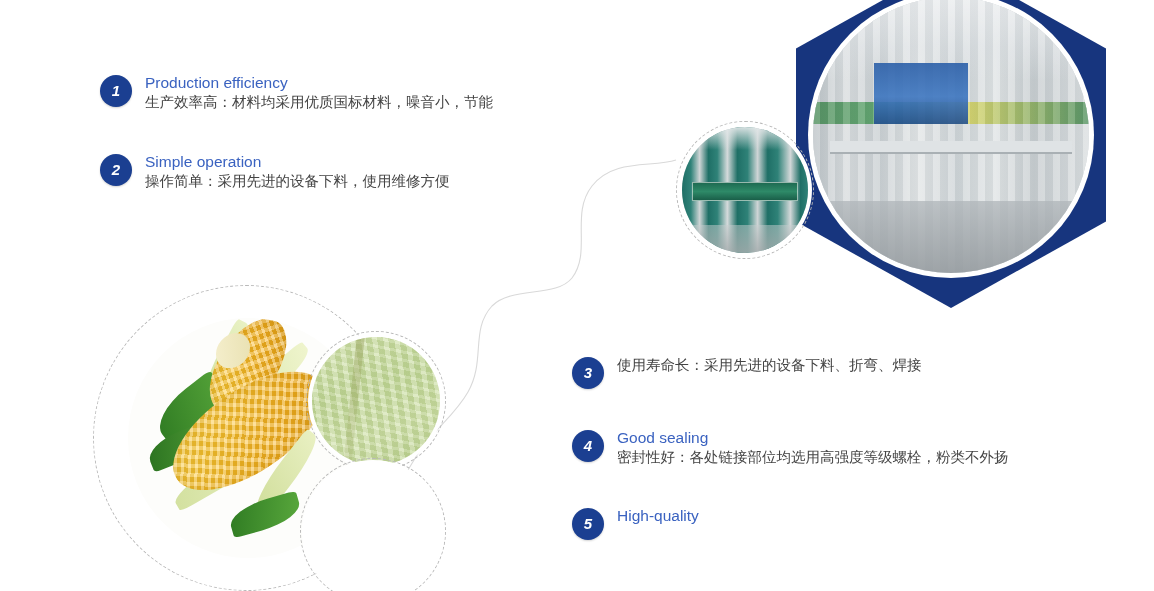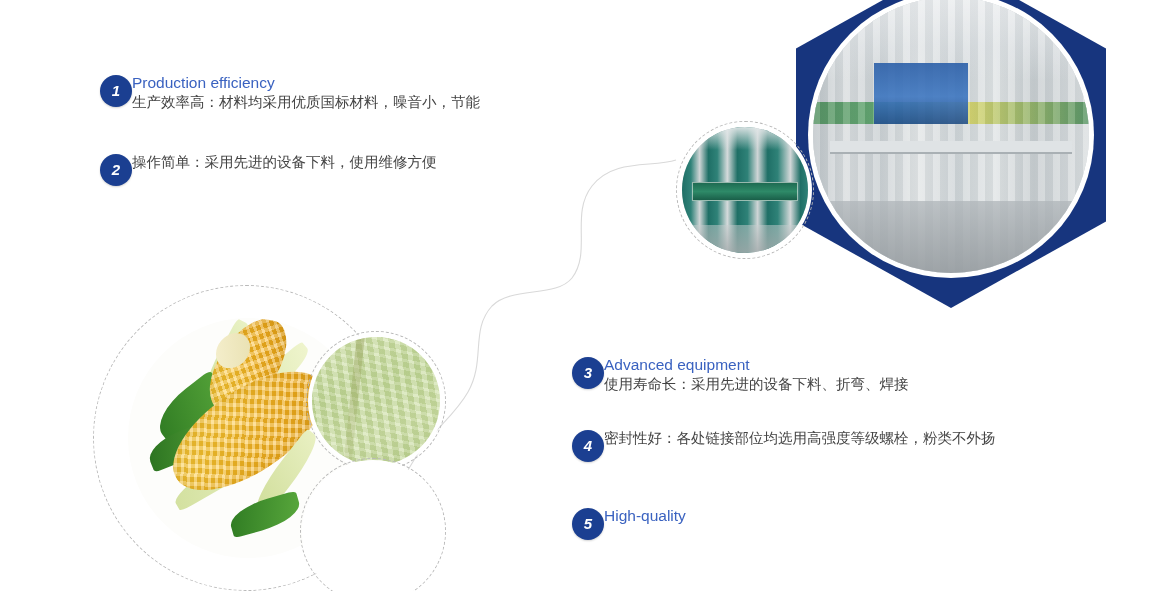--- a/index.html
+++ b/index.html
@@ -42,20 +42,21 @@
     height: 32px;
     line-height: 32px;
     text-align: center;
     color: #ffffff;
     font-size: 15px;
     font-style: italic;
     font-weight: bold;
     letter-spacing: 0;
   }
   .feature-text {
+    margin-left: 13px;
     padding-top: 0px;
   }
   .feature-title {
     color: #3a62c0;
     font-size: 15.5px;
     line-height: 19px;
     white-space: nowrap;
     font-weight: normal;
   }
   .feature-desc {
@@ -342,39 +343,40 @@
       <div class="feature-title">Production efficiency</div>
       <div class="feature-desc">生产效率高：材料均采用优质国标材料，噪音小，节能</div>
     </div>
   </div>
 
   <div class="feature" style="left:100px; top:152px;">
     <div class="badge">
       <span>2</span>
     </div>
     <div class="feature-text">
+      <div class="feature-title">Simple operation</div>
       <div class="feature-desc">操作简单：采用先进的设备下料，使用维修方便</div>
     </div>
   </div>
 
   <div class="feature" style="left:572px; top:355px;">
     <div class="badge">
       <span>3</span>
     </div>
     <div class="feature-text">
-      <div class="feature-title">Advanced equipment</div>
       <div class="feature-desc">使用寿命长：采用先进的设备下料、折弯、焊接</div>
     </div>
   </div>
 
   <div class="feature" style="left:572px; top:428px;">
     <div class="badge">
       <span>4</span>
     </div>
     <div class="feature-text">
+      <div class="feature-title">Good sealing</div>
       <div class="feature-desc">密封性好：各处链接部位均选用高强度等级螺栓，粉类不外扬</div>
     </div>
   </div>
 
   <div class="feature" style="left:572px; top:506px;">
     <div class="badge">
       <span>5</span>
     </div>
     <div class="feature-text">
       <div class="feature-title">High-quality</div>

